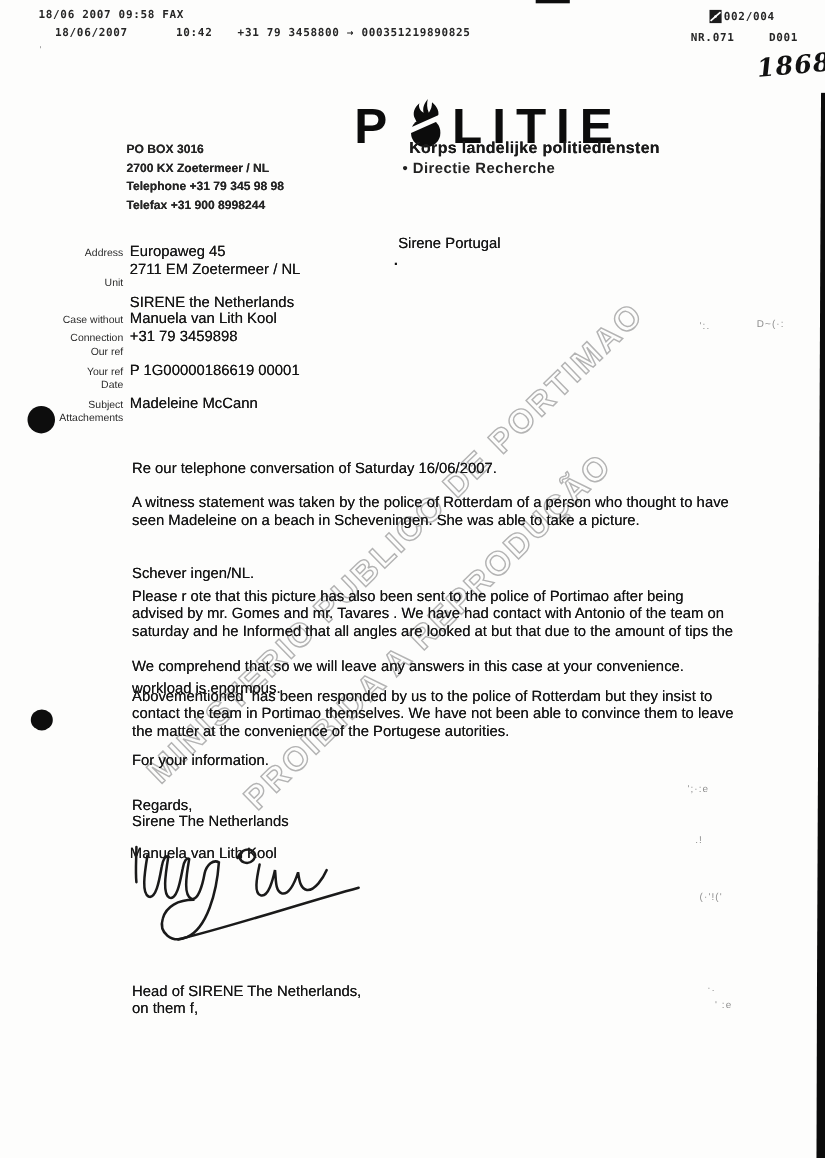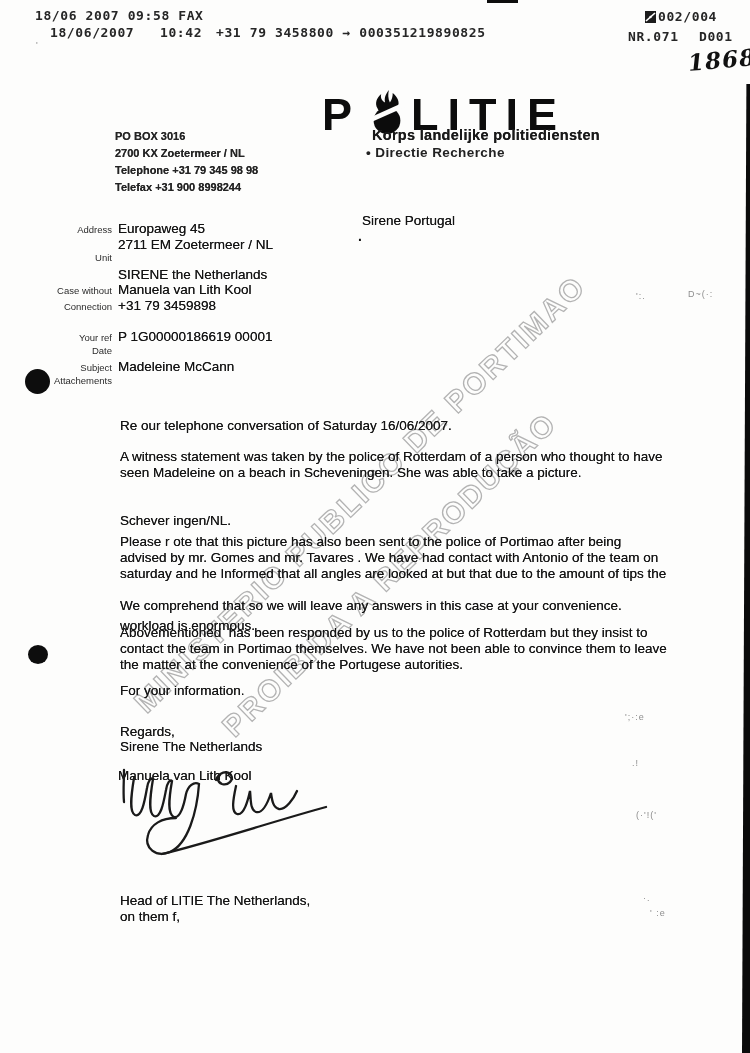--- a/index.html
+++ b/index.html
@@ -4,21 +4,21 @@
 <style>
   html,body{margin:0;padding:0;background:#e8e8e8;}
   #fax-page{
     position:relative;width:750px;height:1053px;margin:0 auto;
     background:#fdfdfc;overflow:hidden;
     font-family:"Liberation Sans",sans-serif;color:#161616;
   }
   .abs{position:absolute;}
   .faxline{
     font-family:"DejaVu Sans Mono",monospace;font-weight:700;
-    font-size:13px;color:#262626;letter-spacing:.6px;white-space:pre;
+    font-size:10px;color:#262626;letter-spacing:.6px;white-space:pre;
   }
   .hand{
     font-family:"DejaVu Serif",serif;font-style:italic;font-weight:700;
     font-size:23px;color:#111;transform:rotate(-5deg);letter-spacing:1px;
   }
   .sender-line{
     font-size:11px;font-weight:700;color:#242424;line-height:17px;white-space:pre;
     text-shadow:0 0 .4px #444;
   }
   .logo-wrap{display:flex;align-items:center;}
@@ -124,20 +124,24 @@
       <span class="meta-value">SIRENE the Netherlands</span>
     </div>
   <div class="abs meta-row z1" style="top:282px;">
       <span class="meta-label">Case without</span>
       <span class="meta-value">Manuela van Lith Kool</span>
     </div>
   <div class="abs meta-row z1" style="top:298px;">
       <span class="meta-label">Connection</span>
       <span class="meta-value">+31 79 3459898</span>
     </div>
+  <div class="abs meta-row z1" style="top:315px;">
+      <span class="meta-label">Our ref</span>
+      <span class="meta-value"></span>
+    </div>
   <div class="abs meta-row z1" style="top:329px;">
       <span class="meta-label">Your ref</span>
       <span class="meta-value">P 1G00000186619 00001</span>
     </div>
   <div class="abs meta-row z1" style="top:345px;">
       <span class="meta-label">Date</span>
       <span class="meta-value"></span>
     </div>
   <div class="abs meta-row z1" style="top:359px;">
       <span class="meta-label">Subject</span>
@@ -173,21 +177,21 @@
   <svg class="abs z1" style="left:98px;top:750px;" width="250" height="120" viewBox="0 0 250 120">
     <g fill="none" stroke="#1a1a1a" stroke-width="2.3" stroke-linecap="round">
       <path d="M26 20 C26 30 25 42 26 52"></path>
       <path d="M36 28 C33 46 31 62 37 65 C44 68 47 49 49 38 C50 31 53 27 55 29 C52 47 50 63 56 66 C63 69 66 50 68 40 C69 33 72 29 74 31 C71 48 69 64 76 67 C82 69 86 55 88 44 C90 36 96 31 101 34 C99 62 90 94 72 102 C58 108 46 98 50 85 C53 74 64 68 78 68"></path>
       <path d="M118 30 C121 22 129 20 133 25 C136 30 130 36 124 34 C119 32 119 27 122 25"></path>
       <path d="M138 36 C135 50 133 62 139 64 C146 66 150 50 152 41 C153 49 152 60 158 62 C165 64 170 52 173 43 C174 50 175 58 181 59 C188 60 196 48 199 41"></path>
       <path d="M64 104 C110 93 180 70 228 57"></path>
     </g>
   </svg>
 
-  <div class="abs body-line z1" style="left:120px;top:893px;">Head of LITIE The Netherlands,</div>
+  <div class="abs body-line z1" style="left:120px;top:893px;">Head of SIRENE The Netherlands,</div>
   <div class="abs body-line z1" style="left:120px;top:909px;">on them f,</div>
 
   <div class="abs noise" style="left:636px;top:291px;">':.</div>
   <div class="abs noise" style="left:688px;top:289px;">D~(·:</div>
   <div class="abs noise" style="left:625px;top:712px;">';·:e</div>
   <div class="abs noise" style="left:632px;top:758px;">.!</div>
   <div class="abs noise" style="left:636px;top:810px;">(·'!('</div>
   <div class="abs noise" style="left:643px;top:893px;">·.</div>
   <div class="abs noise" style="left:650px;top:908px;">' :e</div>
   <div class="abs noise" style="left:36px;top:40px;">'</div>

